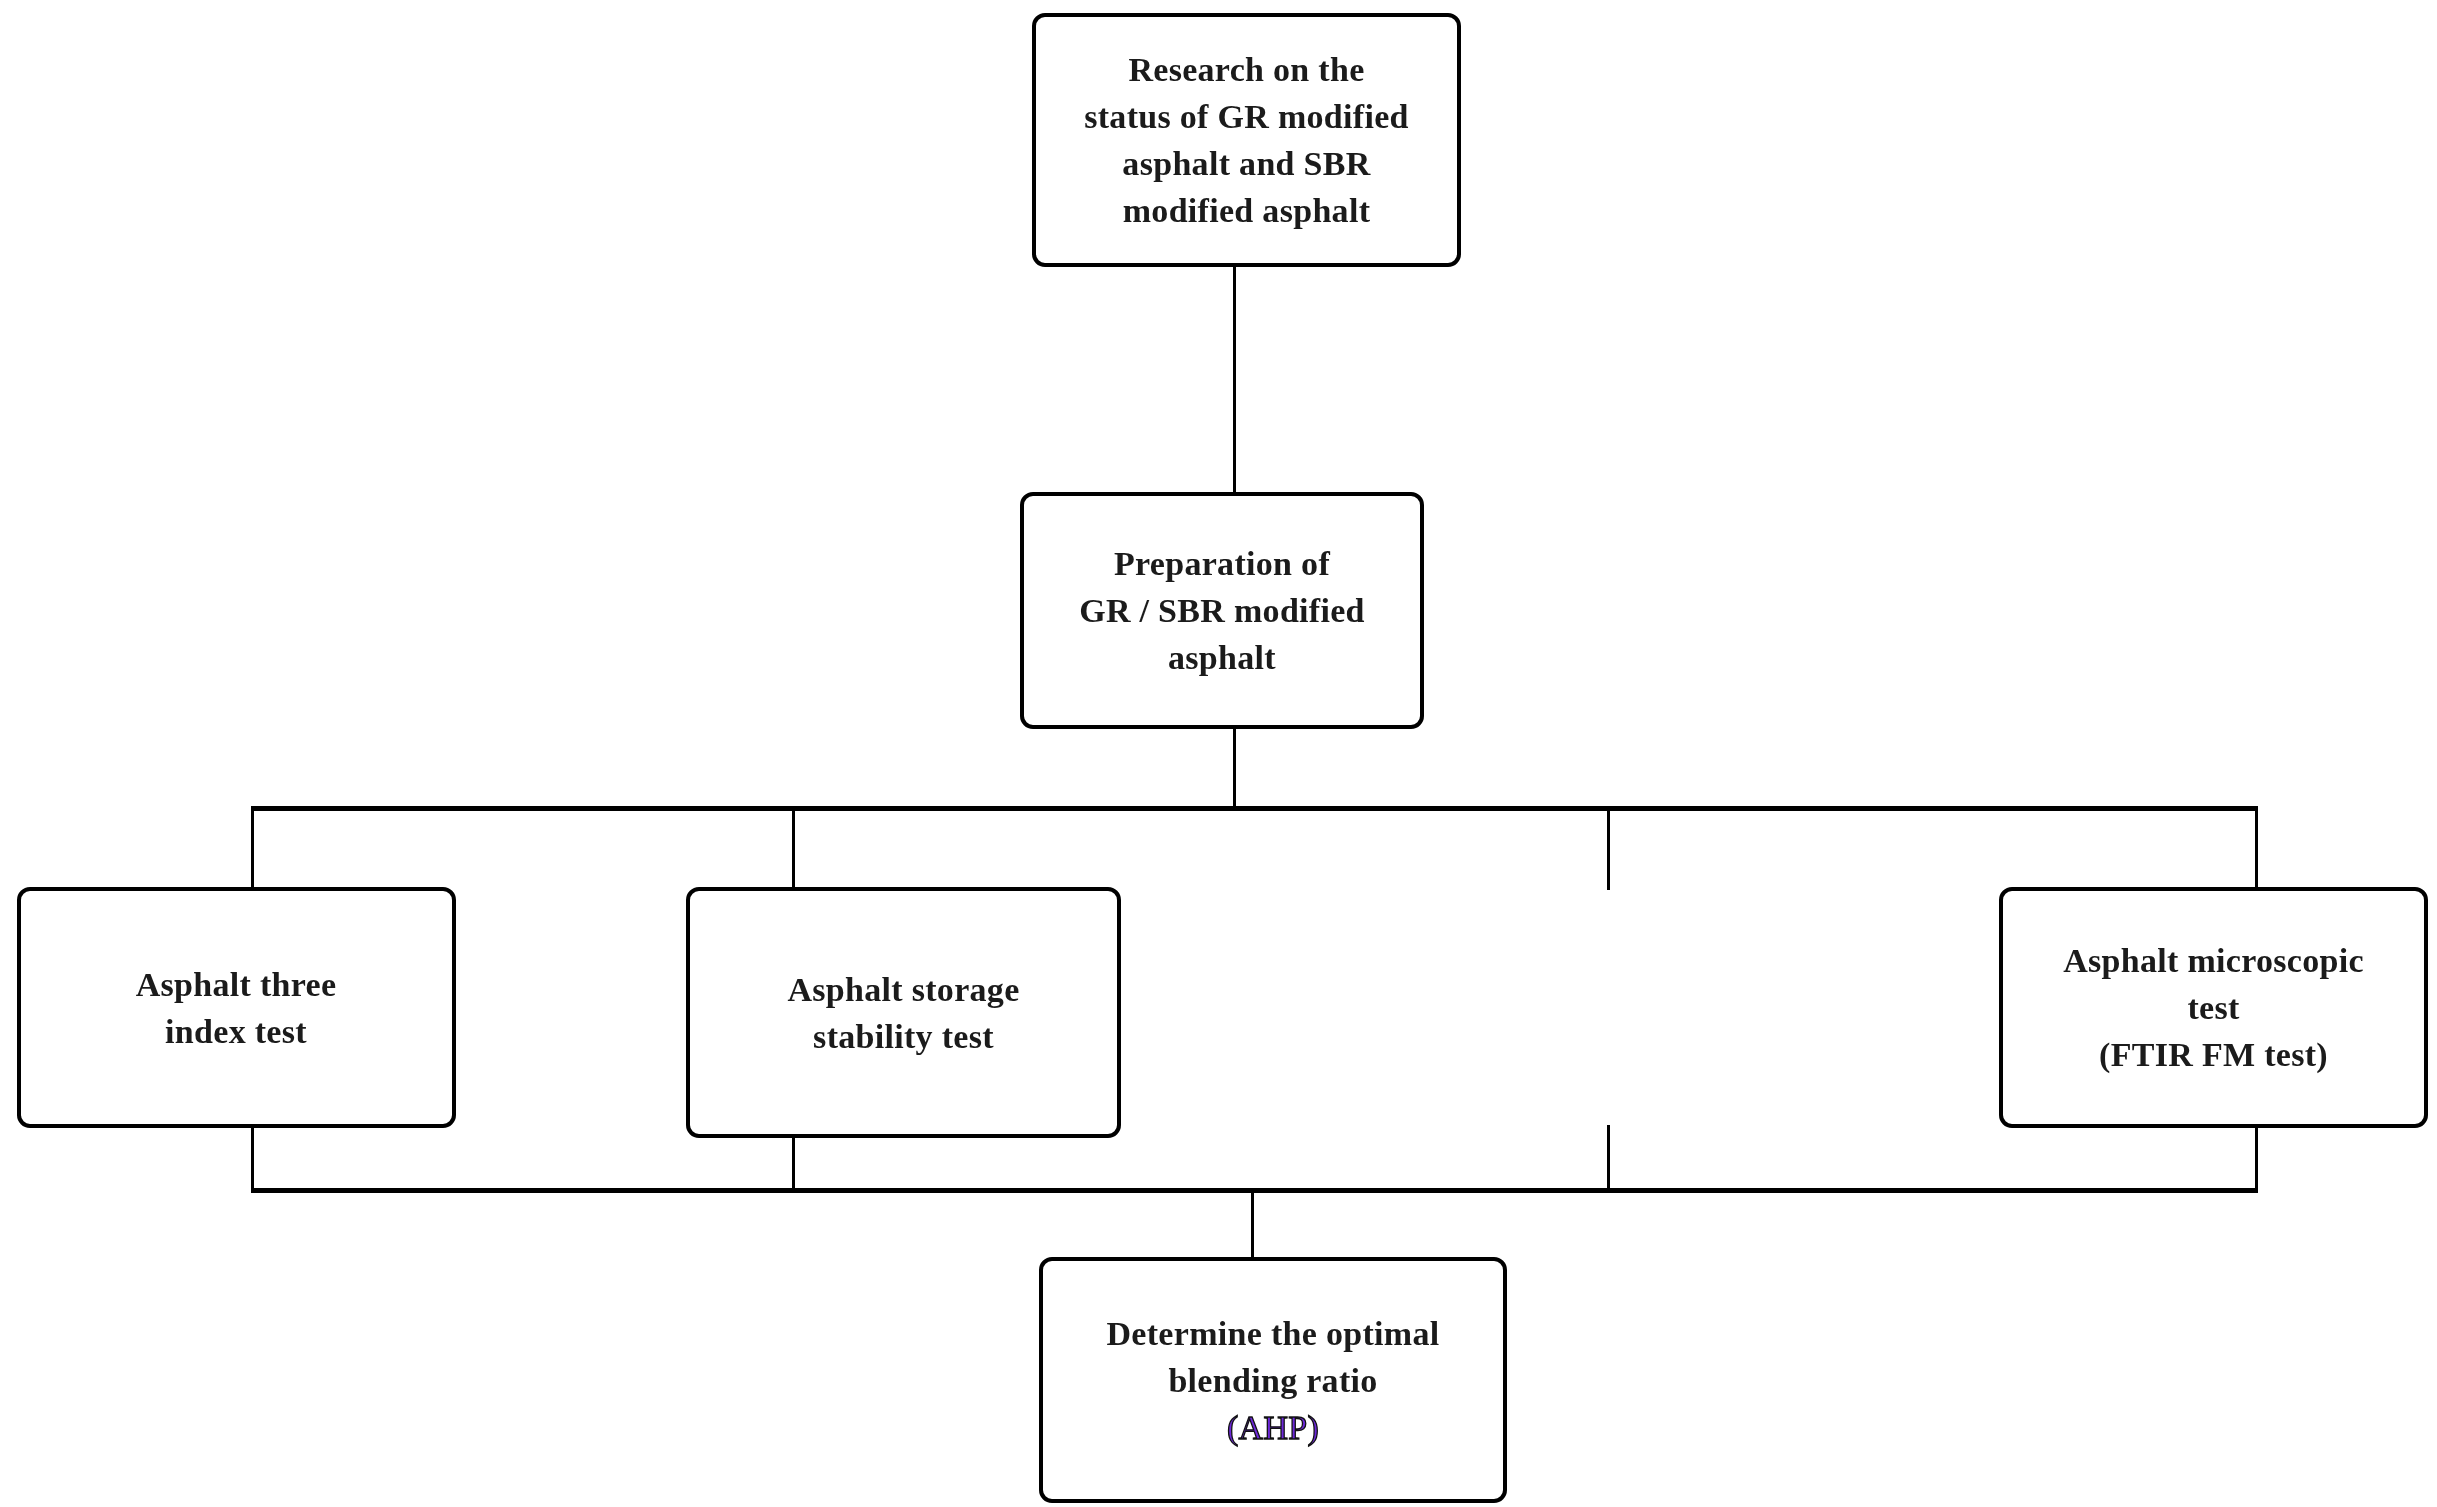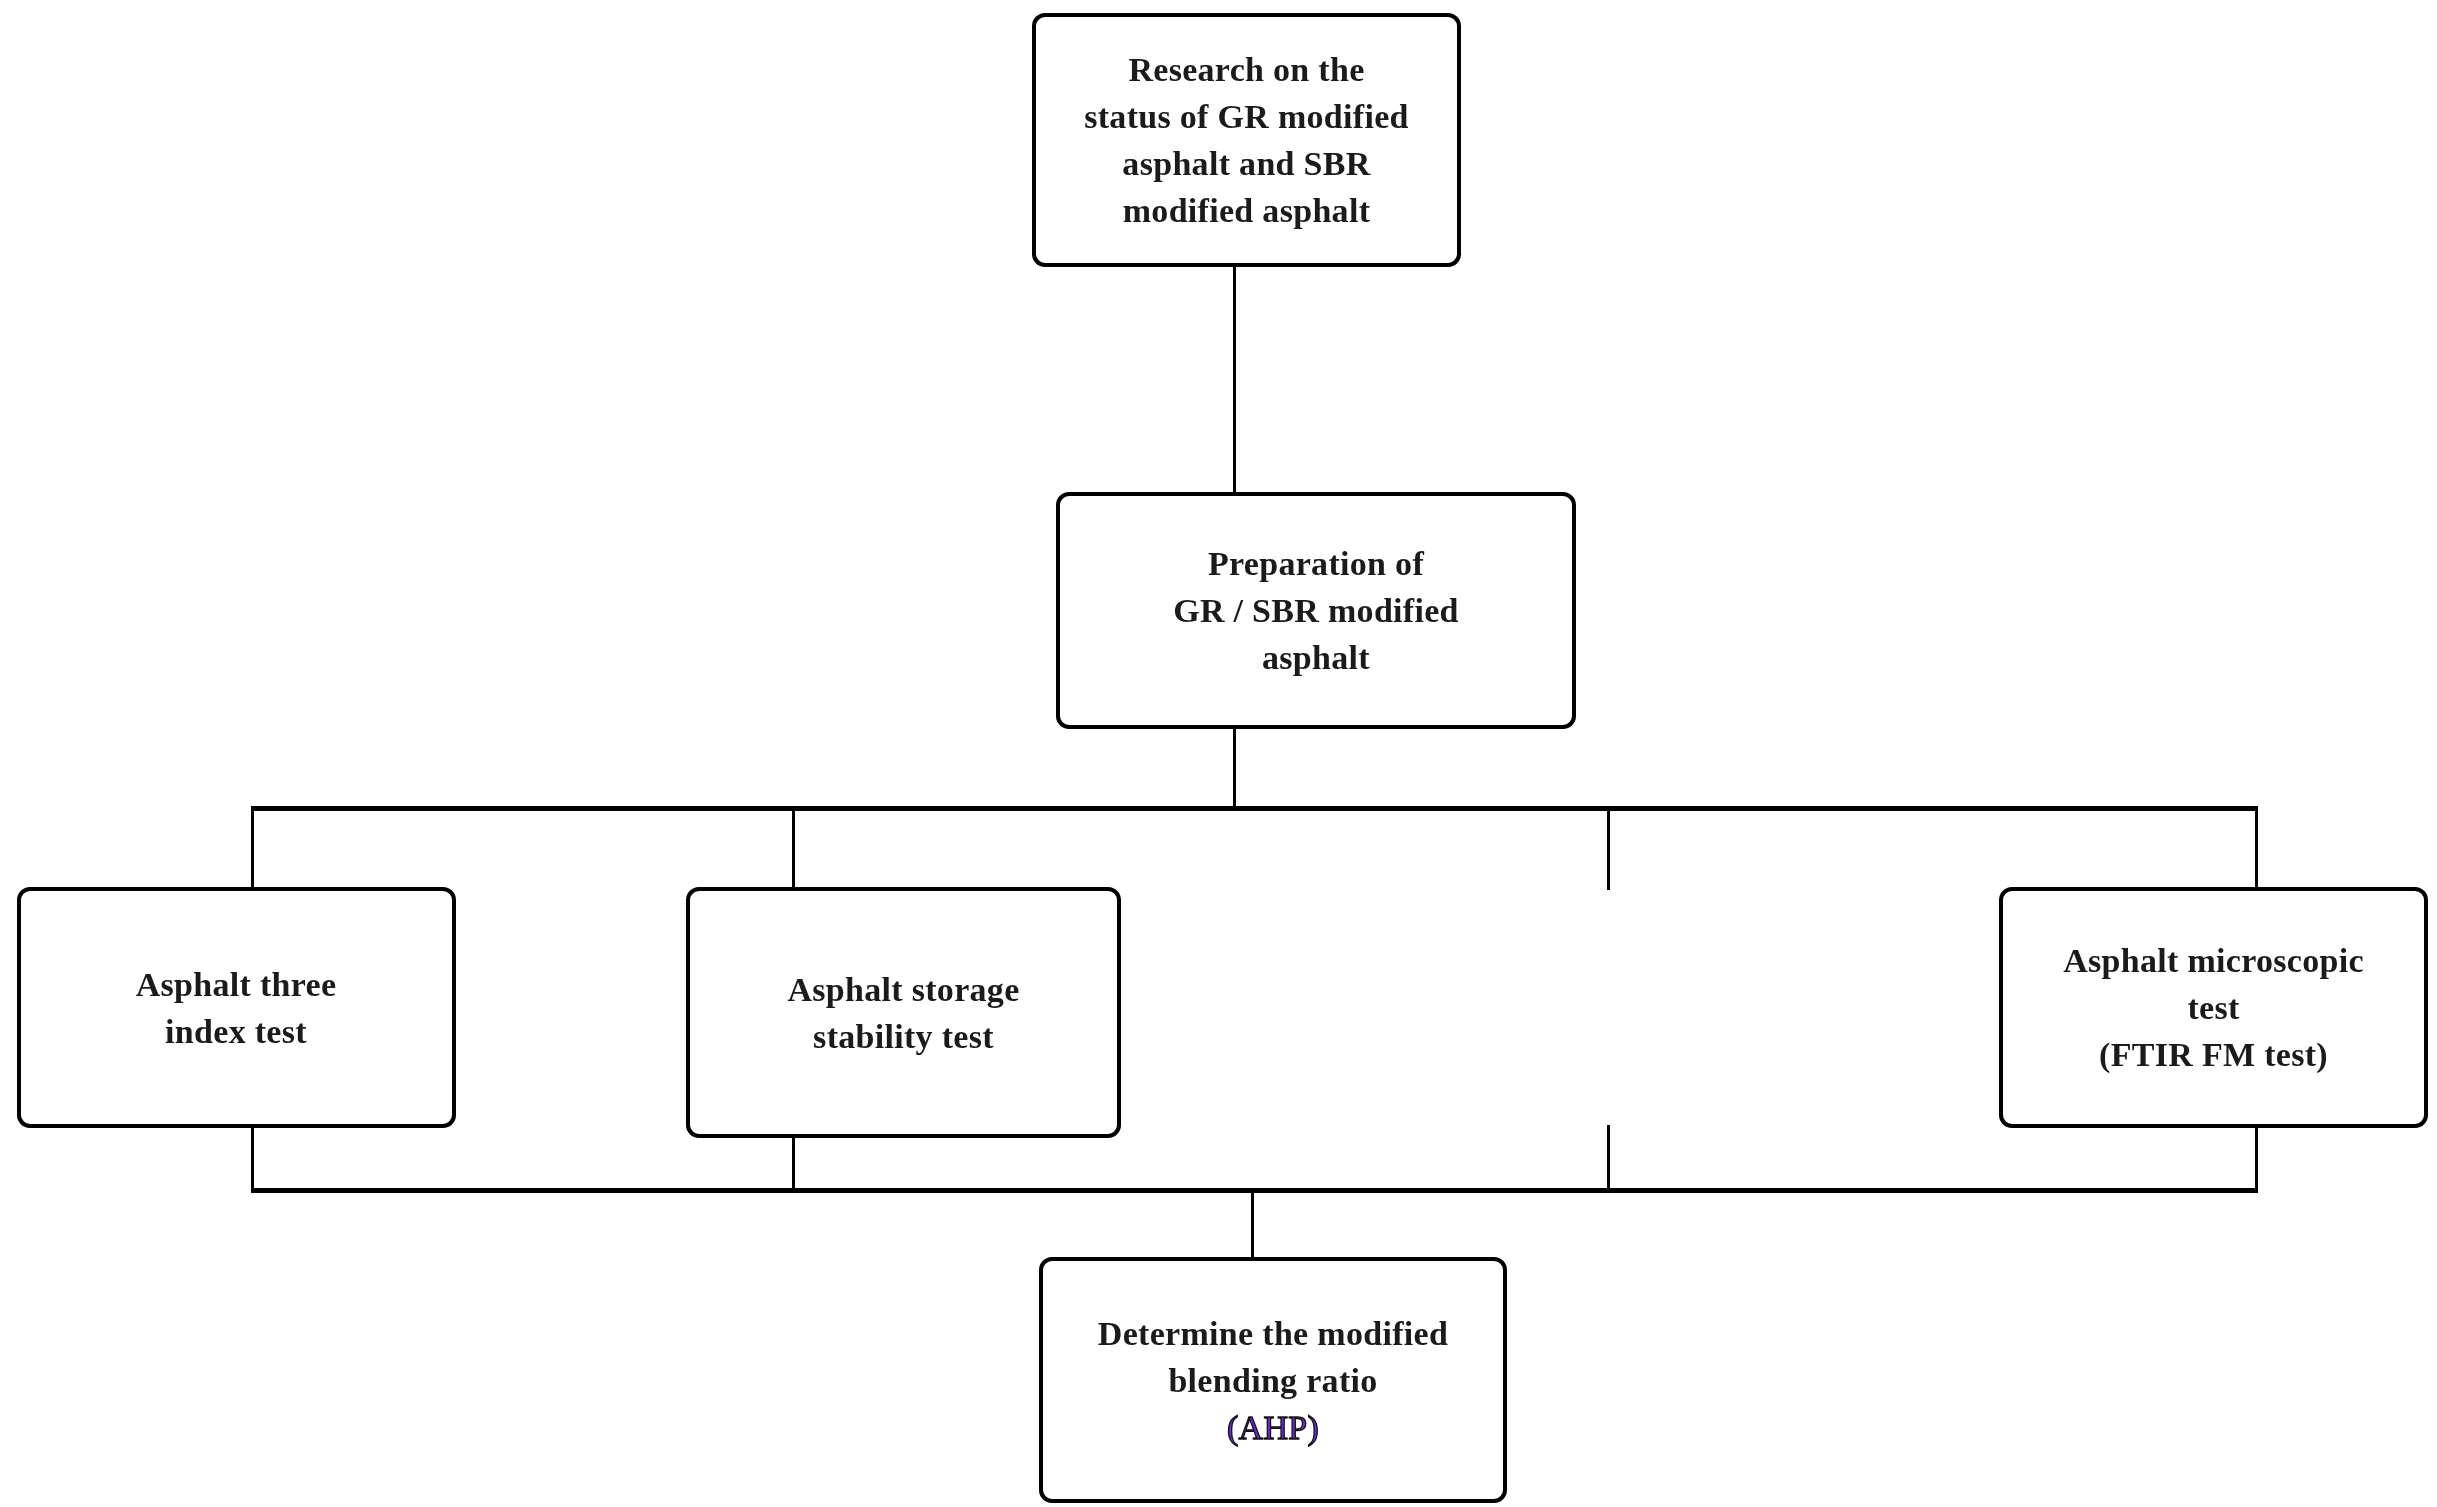--- a/index.html
+++ b/index.html
@@ -44,21 +44,21 @@
     color: #1b1b1b;
     letter-spacing: 0.3px;
   }
   .node-text.emph {
     -webkit-text-stroke: 1.3px #111111;
     font-weight: 400;
     color: #6d28d9;
   }
   
   #node-research    { left: 1032px; top: 13px;   width: 429px; height: 254px; }
-  #node-preparation { left: 1020px; top: 492px;  width: 520px; height: 237px; margin-left: 36px; }
+  #node-preparation { left: 1020px; top: 492px;  width: 404px; height: 237px; }
   #node-three-index { left: 16.5px;   top: 887px; width: 439px; height: 241px; }
   #node-storage     { left: 686px; top: 887px; width: 435px; height: 251px; }
   #node-rheological { left: 1344px; top: 887px; width: 429px; height: 241px; }
   #node-microscopic { left: 1999px; top: 887px; width: 429px; height: 241px; }
   #node-determine   { left: 1039px; top: 1257px; width: 468px; height: 246px; }
 </style>
 </head>
 <body>
 
 <div class="canvas">
@@ -107,19 +107,19 @@
   </div>
 
 
   <div class="node" id="node-microscopic">
     <span class="node-text">Asphalt microscopic
 test
 (FTIR FM test)</span>
   </div>
 
   <div class="node" id="node-determine">
-    <span class="node-text">Determine the modified
+    <span class="node-text">Determine the optimal
 blending ratio</span>
     <span class="node-text emph">(AHP)</span>
   </div>
 
 </div>
 
 
 </body></html>

